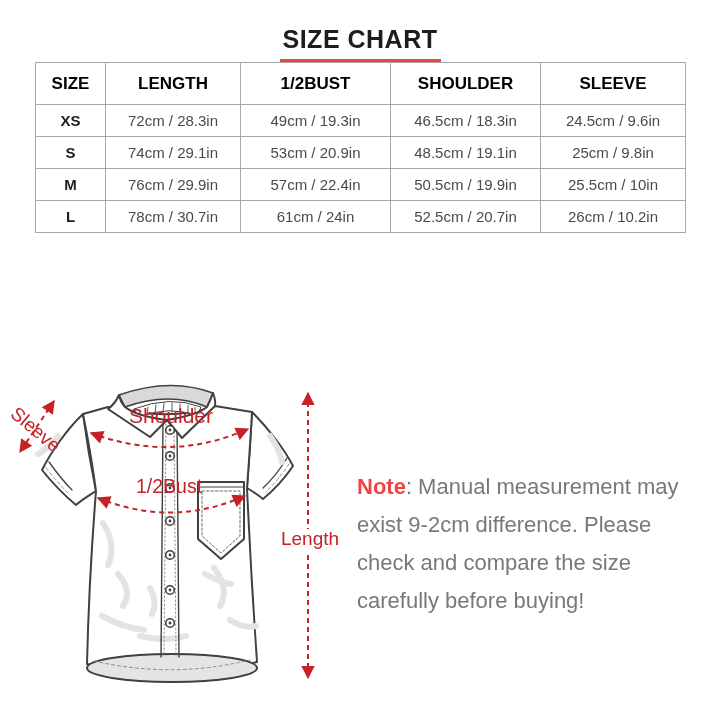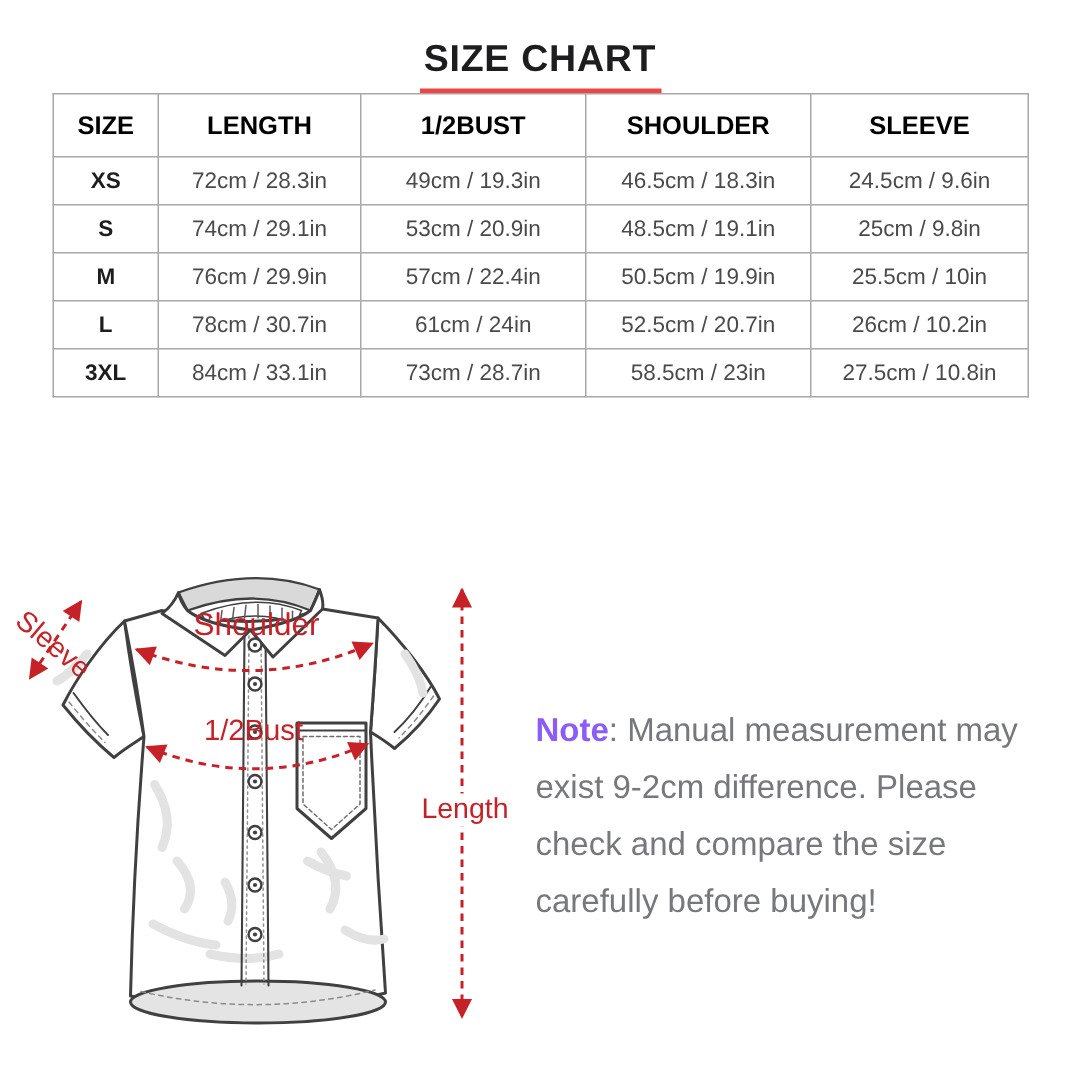--- a/index.html
+++ b/index.html
@@ -27,21 +27,21 @@
     border:1px solid #a8a8aa; text-align:center; vertical-align:middle; padding:0;
   }
   .size-table th { height:42px; font-size:17px; font-weight:bold; color:#000000; }
   .size-table td { height:32px; font-size:15px; color:#4a4a4c; font-weight:normal; }
   .size-table td.size-col { font-weight:bold; color:#1d1d1f; }
   .figure { position:absolute; left:0px; top:378px; width:350px; height:342px; }
   .note {
     position:absolute; left:357px; top:468px; width:334px;
     font-size:22px; line-height:38px; color:#77787b;
   }
-  .note-label { font-weight:bold; color:#8b5cf6; }
+  .note-label { font-weight:bold; color:#ef4444; }
 </style>
 </head>
 <body>
 
 <div class="title-wrap">
   <h1 class="page-title">SIZE CHART</h1>
 </div>
 
 <table class="size-table">
   <colgroup>
@@ -82,27 +82,20 @@
         <td>50.5cm / 19.9in</td>
         <td>25.5cm / 10in</td>
       </tr>
       <tr>
         <td class="size-col">L</td>
         <td>78cm / 30.7in</td>
         <td>61cm / 24in</td>
         <td>52.5cm / 20.7in</td>
         <td>26cm / 10.2in</td>
       </tr>
-      <tr>
-        <td class="size-col">3XL</td>
-        <td>84cm / 33.1in</td>
-        <td>73cm / 28.7in</td>
-        <td>58.5cm / 23in</td>
-        <td>27.5cm / 10.8in</td>
-      </tr>
     </tbody>
 </table>
 
 <svg class="figure" viewBox="0 0 350 342" width="350" height="342" xmlns="http://www.w3.org/2000/svg">
   <defs>
     <marker id="arrE" viewBox="0 0 12 12" refX="10" refY="6" markerWidth="8" markerHeight="8" orient="auto">
       <path d="M1,1 L11,6 L1,11 Z" fill="#c62127"></path>
     </marker>
     <marker id="arrS" viewBox="0 0 12 12" refX="10" refY="6" markerWidth="8" markerHeight="8" orient="auto-start-reverse">
       <path d="M1,1 L11,6 L1,11 Z" fill="#c62127"></path>

